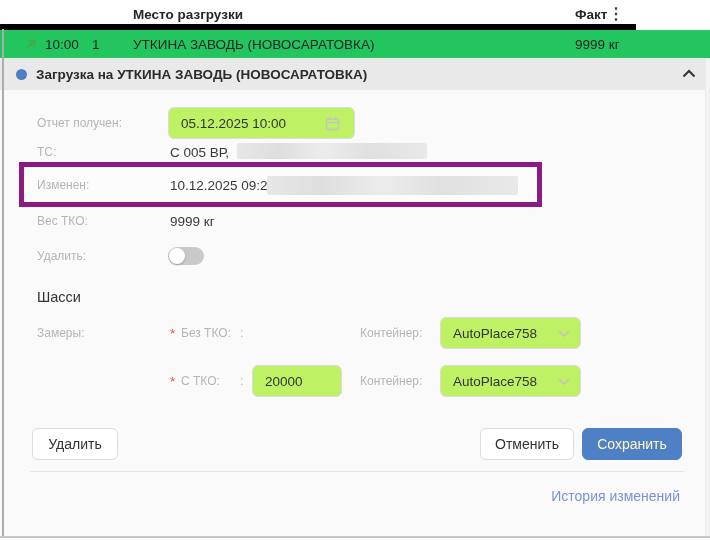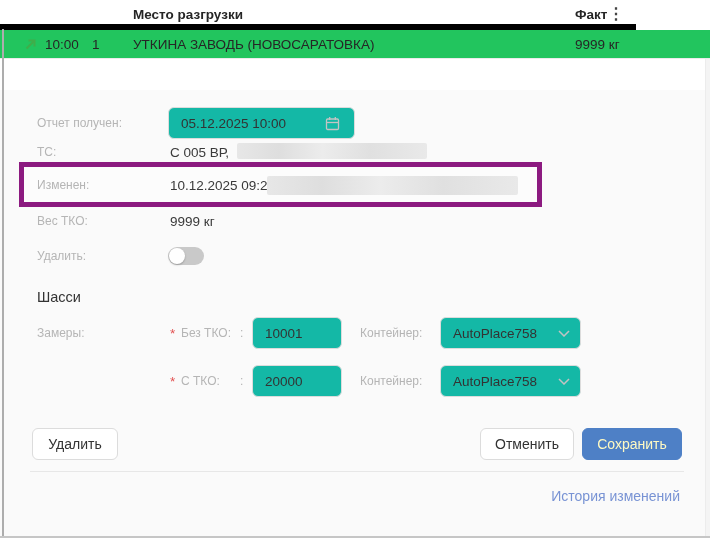--- a/index.html
+++ b/index.html
@@ -19,21 +19,21 @@
   .phead { position:absolute; left:0; top:59px; width:710px; height:31px; background:#e9e9e9; cursor:pointer; }
   .pdot { position:absolute; left:16px; top:10px; width:11px; height:11px; border-radius:50%; background:var(--accent-blue,#4e80c6); }
   .ptitle { position:absolute; left:36px; top:8px; font-size:13.5px; font-weight:bold; color:#2b2b2b; }
   .pchev { position:absolute; right:14px; top:10px; cursor:pointer; }
 
   
   .form { position:absolute; left:0; top:90px; width:710px; height:446px; background:#fafafa; }
   .lbl { position:absolute; font-size:12px; color:var(--label-gray,#b5b5b5); }
   .val { position:absolute; font-size:13.5px; color:#3a3a3a; }
   .heading { position:absolute; font-size:14.5px; color:#333; }
-  .ibox { position:absolute; height:32px; border:1px solid #dcdcdc; border-radius:6px; background:#14b8a6; }
+  .ibox { position:absolute; height:32px; border:1px solid #dcdcdc; border-radius:6px; background:#bef264; }
   input.ibox { font-family:"Liberation Sans",sans-serif; font-size:13.5px; color:#333; padding:0 12px; outline:none; }
   .dateinput { left:168px; top:107px; width:187px; padding-right:34px !important; }
   .calico { position:absolute; left:325px; top:116px; cursor:pointer; }
   .redacted { position:absolute; border-radius:2px;
     background:linear-gradient(90deg,#e7e7e7 0%,#dedede 22%,#ececec 45%,#e0e0e0 70%,#e9e9e9 100%); }
   .hilite { position:absolute; left:19px; top:162px; width:523px; height:45px;
     border:5px solid var(--highlight-purple,#8c1a80); background:rgba(255,255,255,0.35); pointer-events:none; }
   .toggle { position:absolute; left:168px; top:247px; width:36px; height:18px; border-radius:9px; background:#c9c9c9; cursor:pointer; }
   .toggle::after { content:""; position:absolute; left:1px; top:1px; width:16px; height:16px; border-radius:50%; background:#fff; box-shadow:0 1px 2px rgba(0,0,0,.25); }
   .req { position:absolute; font-size:13.5px; color:var(--required-red,#e25050); }
@@ -68,20 +68,27 @@
   <div class="trow">
     <svg class="arr" width="13" height="13" viewBox="0 0 13 13">
       <path d="M2.5 10.5 L10 3 M4.5 2.5 H10.5 V8.5" stroke="#3fae4a" stroke-width="2" fill="none"></path>
     </svg>
     <span style="left:45px">10:00</span>
     <span style="left:92px">1</span>
     <span style="left:133px">УТКИНА ЗАВОДЬ (НОВОСАРАТОВКА)</span>
     <span style="left:575px">9999 кг</span>
   </div>
 
+  <div class="phead">
+    <span class="pdot"></span>
+    <span class="ptitle">Загрузка на УТКИНА ЗАВОДЬ (НОВОСАРАТОВКА)</span>
+    <svg class="pchev" width="14" height="9" viewBox="0 0 14 9">
+      <polyline points="1.5,7.5 7,2 12.5,7.5" stroke="#333" stroke-width="2" fill="none"></polyline>
+    </svg>
+  </div>
 
   <div class="form"></div>
 
   <span class="lbl" style="left:37px; top:116px">Отчет получен:</span>
   <input class="ibox dateinput" value="05.12.2025 10:00" style="">
   <svg class="calico" width="15" height="15" viewBox="0 0 15 15">
     <rect x="1.5" y="3" width="12" height="10.5" rx="1.2" stroke="#c4c4c4" stroke-width="1.3" fill="none"></rect>
     <line x1="1.5" y1="6.5" x2="13.5" y2="6.5" stroke="#c4c4c4" stroke-width="1.3"></line>
     <line x1="4.7" y1="1" x2="4.7" y2="4" stroke="#c4c4c4" stroke-width="1.3"></line>
     <line x1="10.3" y1="1" x2="10.3" y2="4" stroke="#c4c4c4" stroke-width="1.3"></line>
@@ -102,21 +109,20 @@
   <span class="lbl" style="left:37px; top:249px">Удалить:</span>
   <div class="toggle"></div>
 
   <span class="heading" style="left:37px; top:289px">Шасси</span>
 
   <span class="lbl" style="left:37px; top:326px">Замеры:</span>
 
   <span class="req" style="left:170px; top:326px">*</span>
   <span class="lbl" style="left:181px; top:326px">Без ТКО: </span>
   <span class="lbl" style="left:240px; top:326px">:</span>
-  <input class="ibox numin" style="top: 317px;" value="10001">
   <span class="lbl" style="left:360px; top:326px">Контейнер:</span>
   <div class="ibox selbox" style="top:317px">
     <span class="seltext">AutoPlace758</span>
     <svg width="12" height="7" viewBox="0 0 12 7">
       <polyline points="1,1 6,6 11,1" stroke="#c2c2c2" stroke-width="1.5" fill="none"></polyline>
     </svg>
   </div>
 
   <span class="req" style="left:170px; top:374px">*</span>
   <span class="lbl" style="left:181px; top:374px">С ТКО:</span>

